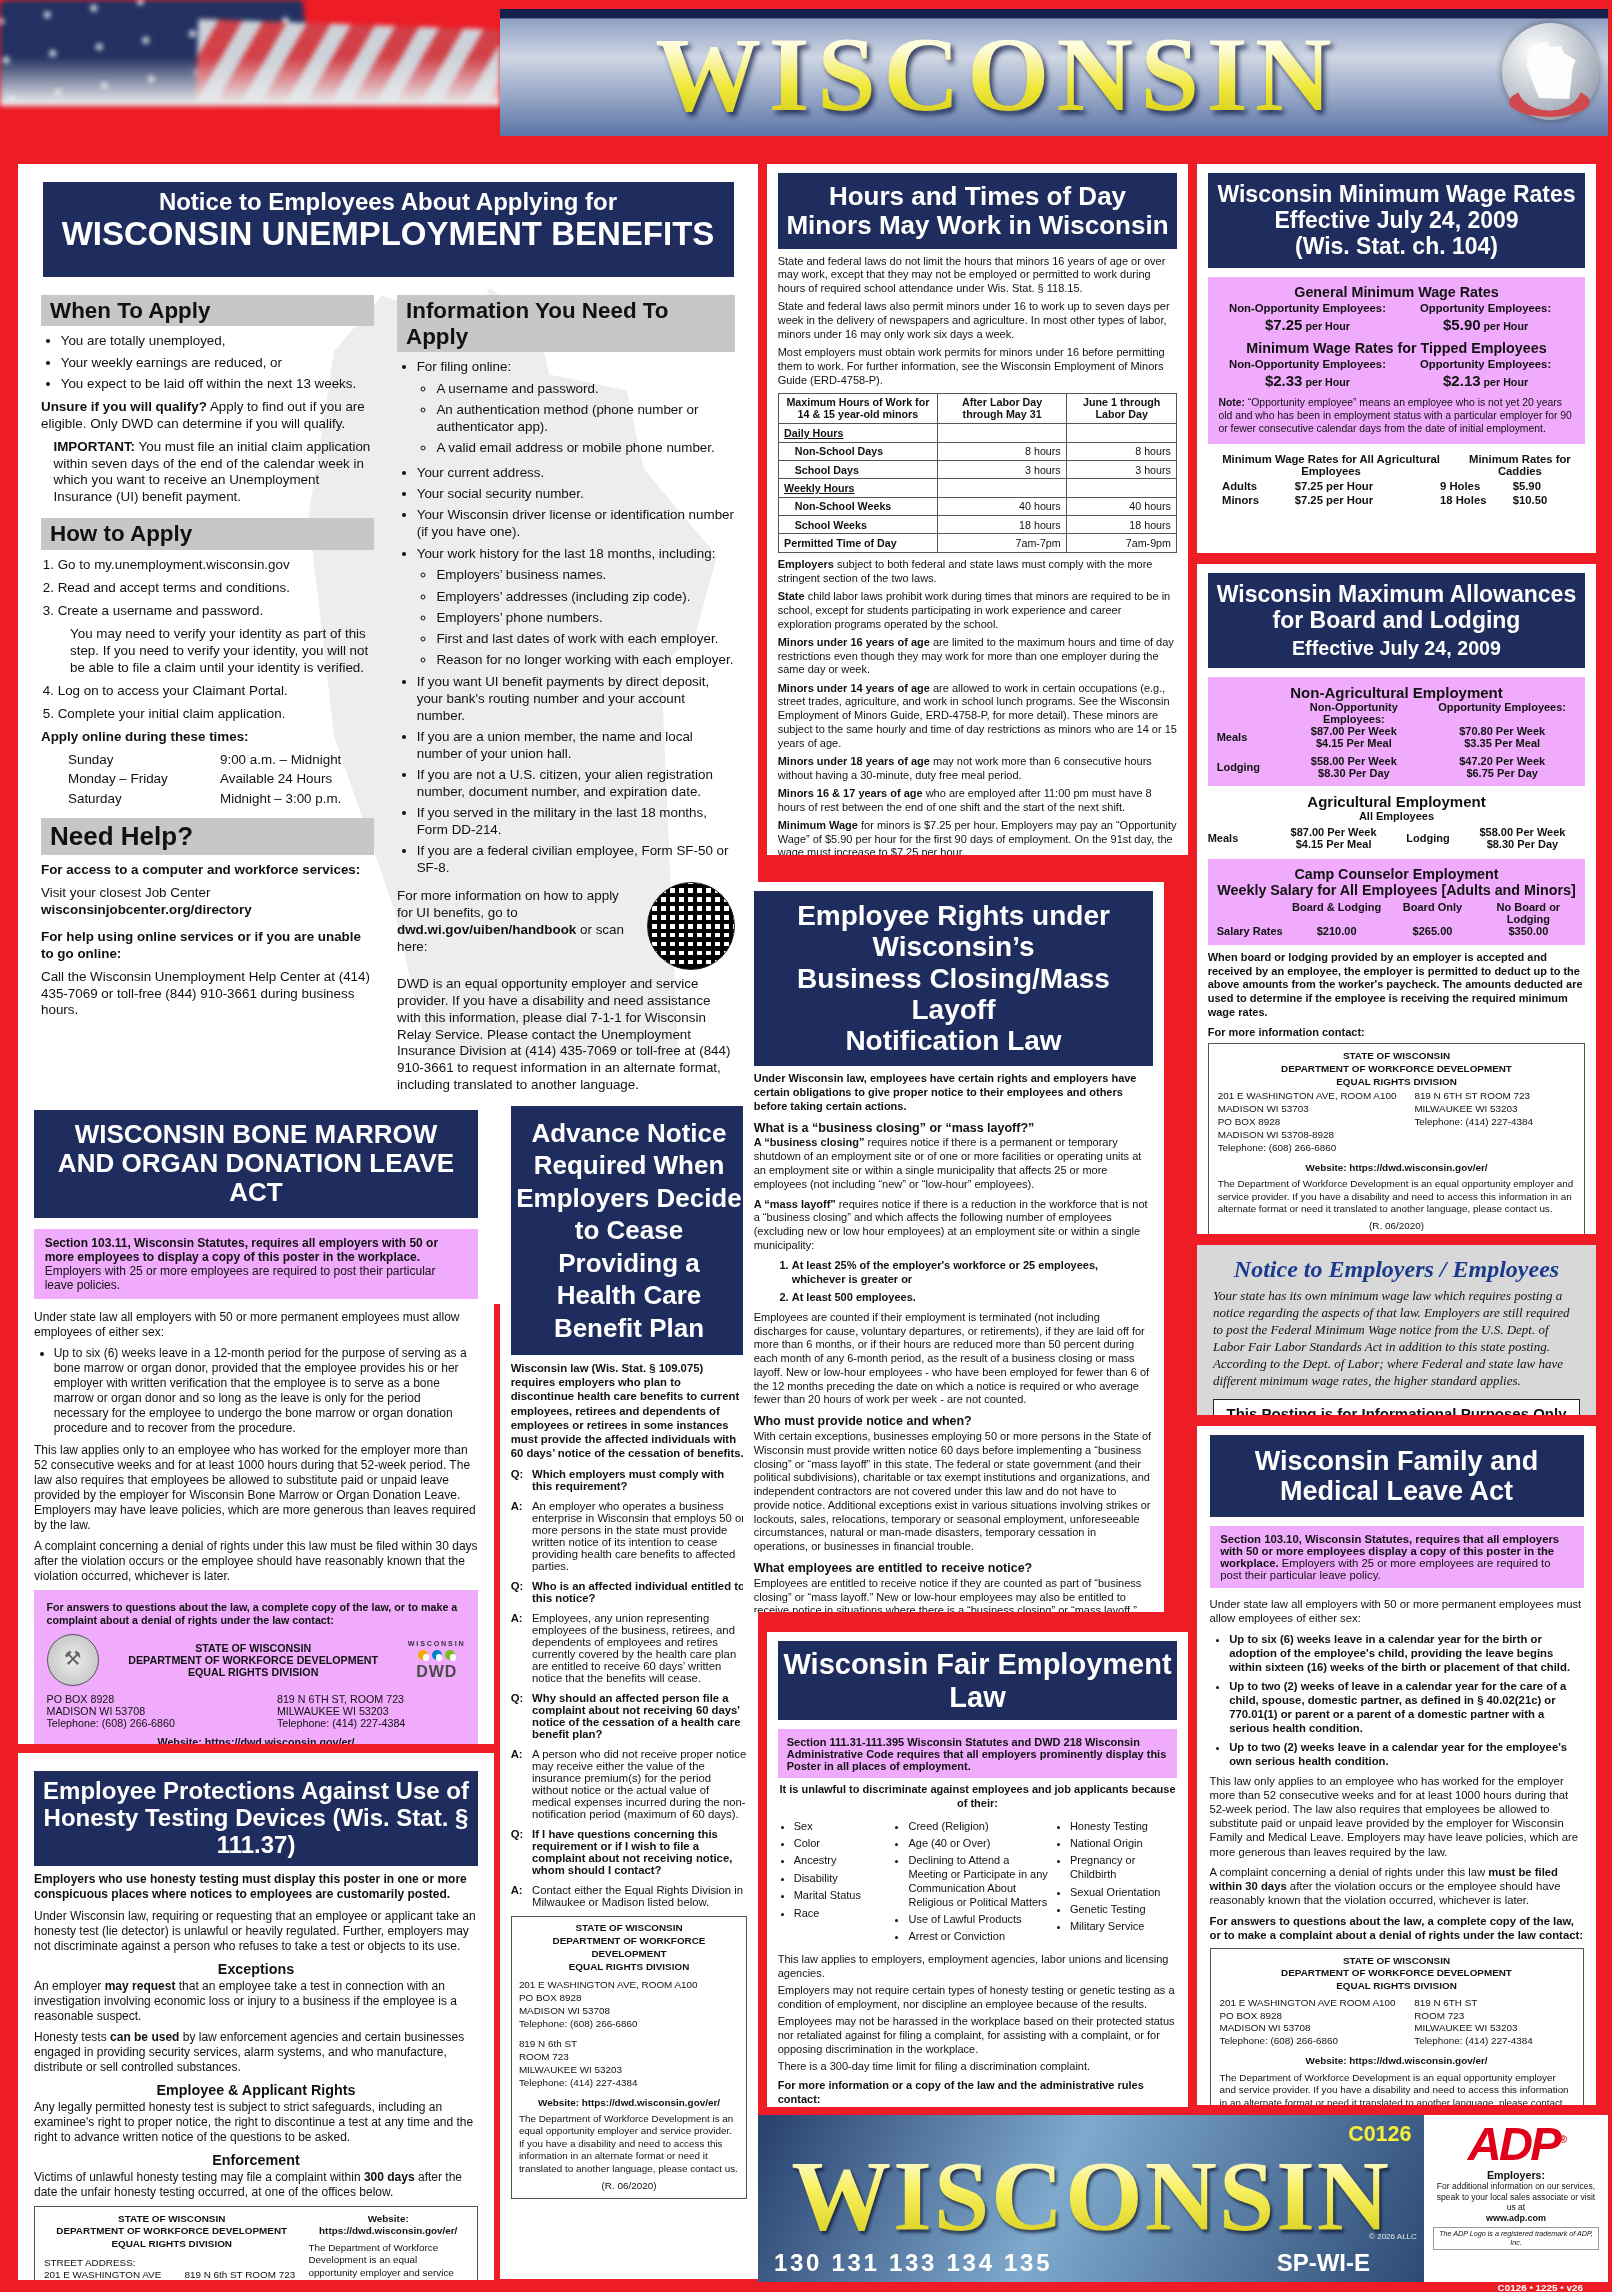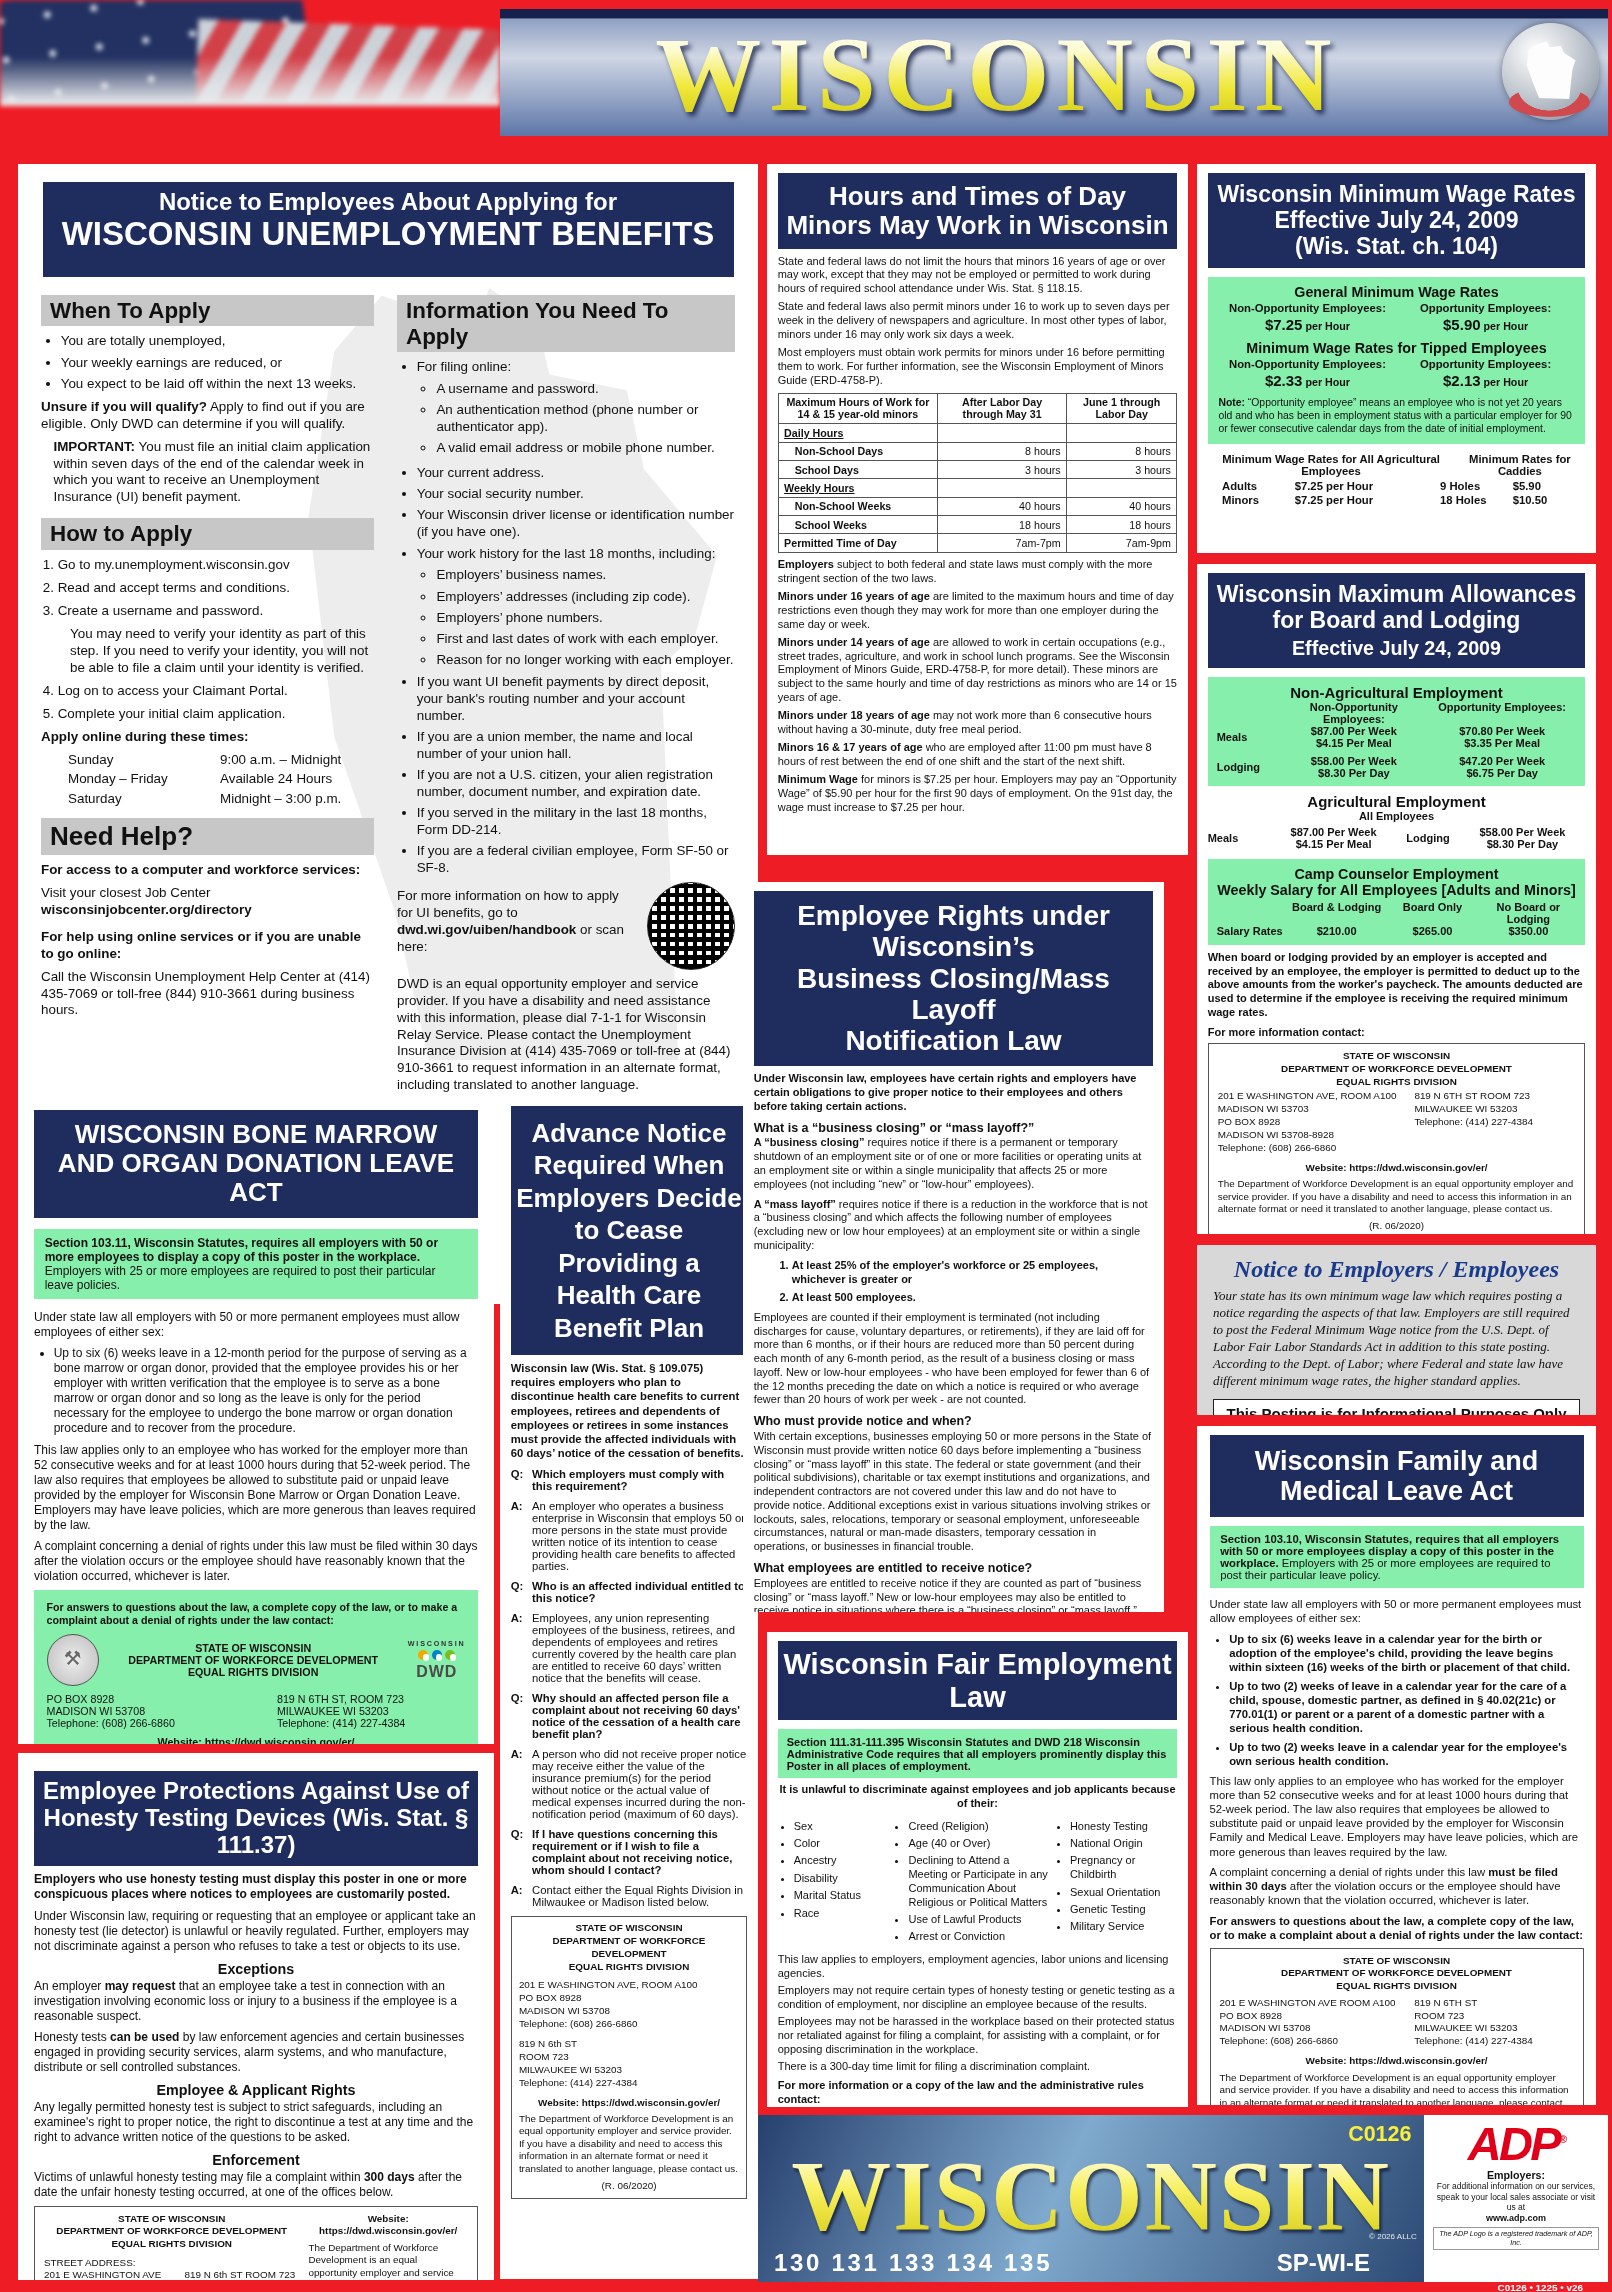--- a/index.html
+++ b/index.html
@@ -1,20 +1,20 @@
 <!DOCTYPE html>
 <html style="font-size:14.3px"><head>
 <meta charset="utf-8">
 <style>
   html,body{margin:0;padding:0}
   body{width:1613px;height:2293px;position:relative;background:#ee1c25;font-family:"Liberation Sans",sans-serif;color:#111;overflow:hidden}
   .panel{position:absolute;background:#fff;box-sizing:border-box;overflow:hidden}
   .nhead{background:#1e2c5e;color:#fff;text-align:center;font-weight:bold;line-height:1.12}
   .gbar{background:#c7c7c7;font-weight:bold;padding:2.7px 9px;margin:12.5px 0 7.2px 0}
-  .gbox{background:#86efac}
+  .gbox{background:#f0abfc}
   p{margin:6.3px 0;line-height:1.25}
   ul{margin:5.4px 0;padding-left:19.7px}
   li{margin:4.5px 0;line-height:1.25}
   .b{font-weight:bold}
   .ctr{text-align:center}
   .cbox{border:1.8px solid #555;padding:7.2px 10.7px;font-size:10.7px;line-height:1.3}
   .c-h{text-align:center;font-weight:bold}
   .c-grid{display:flex;justify-content:space-between;margin-top:7.2px;gap:9px}
   .c-grid>div{min-width:45%}
   .c-web{text-align:center;font-weight:bold;margin:7.2px 0 3.6px 0}
@@ -453,20 +453,21 @@
           <td class="v">18 hours</td>
         </tr>
     <tr>
           <td class="lab0">Permitted Time of Day</td>
           <td class="v">7am-7pm</td>
           <td class="v">7am-9pm</td>
         </tr>
   </tbody>
     </table>
   <p><b>Employers</b><span> subject to both federal and state laws must comply with the more stringent section of the two laws.</span></p>
+  <p><b>State</b><span> child labor laws prohibit work during times that minors are required to be in school, except for students participating in work experience and career exploration programs operated by the school.</span></p>
   <p><b>Minors under 16 years of age</b><span> are limited to the maximum hours and time of day restrictions even though they may work for more than one employer during the same day or week.</span></p>
   <p><b>Minors under 14 years of age</b><span> are allowed to work in certain occupations (e.g., street trades, agriculture, and work in school lunch programs. See the Wisconsin Employment of Minors Guide, ERD-4758-P, for more detail). These minors are subject to the same hourly and time of day restrictions as minors who are 14 or 15 years of age.</span></p>
   <p><b>Minors under 18 years of age</b><span> may not work more than 6 consecutive hours without having a 30-minute, duty free meal period.</span></p>
   <p><b>Minors 16 &amp; 17 years of age</b><span> who are employed after 11:00 pm must have 8 hours of rest between the end of one shift and the start of the next shift.</span></p>
   <p><b>Minimum Wage</b><span> for minors is $7.25 per hour. Employers may pay an “Opportunity Wage” of $5.90 per hour for the first 90 days of employment. On the 91st day, the wage must increase to $7.25 per hour.</span></p>
 
 </div>
 
 <div id="closing" class="panel">
   <div class="nhead" style="padding:9px 0">

